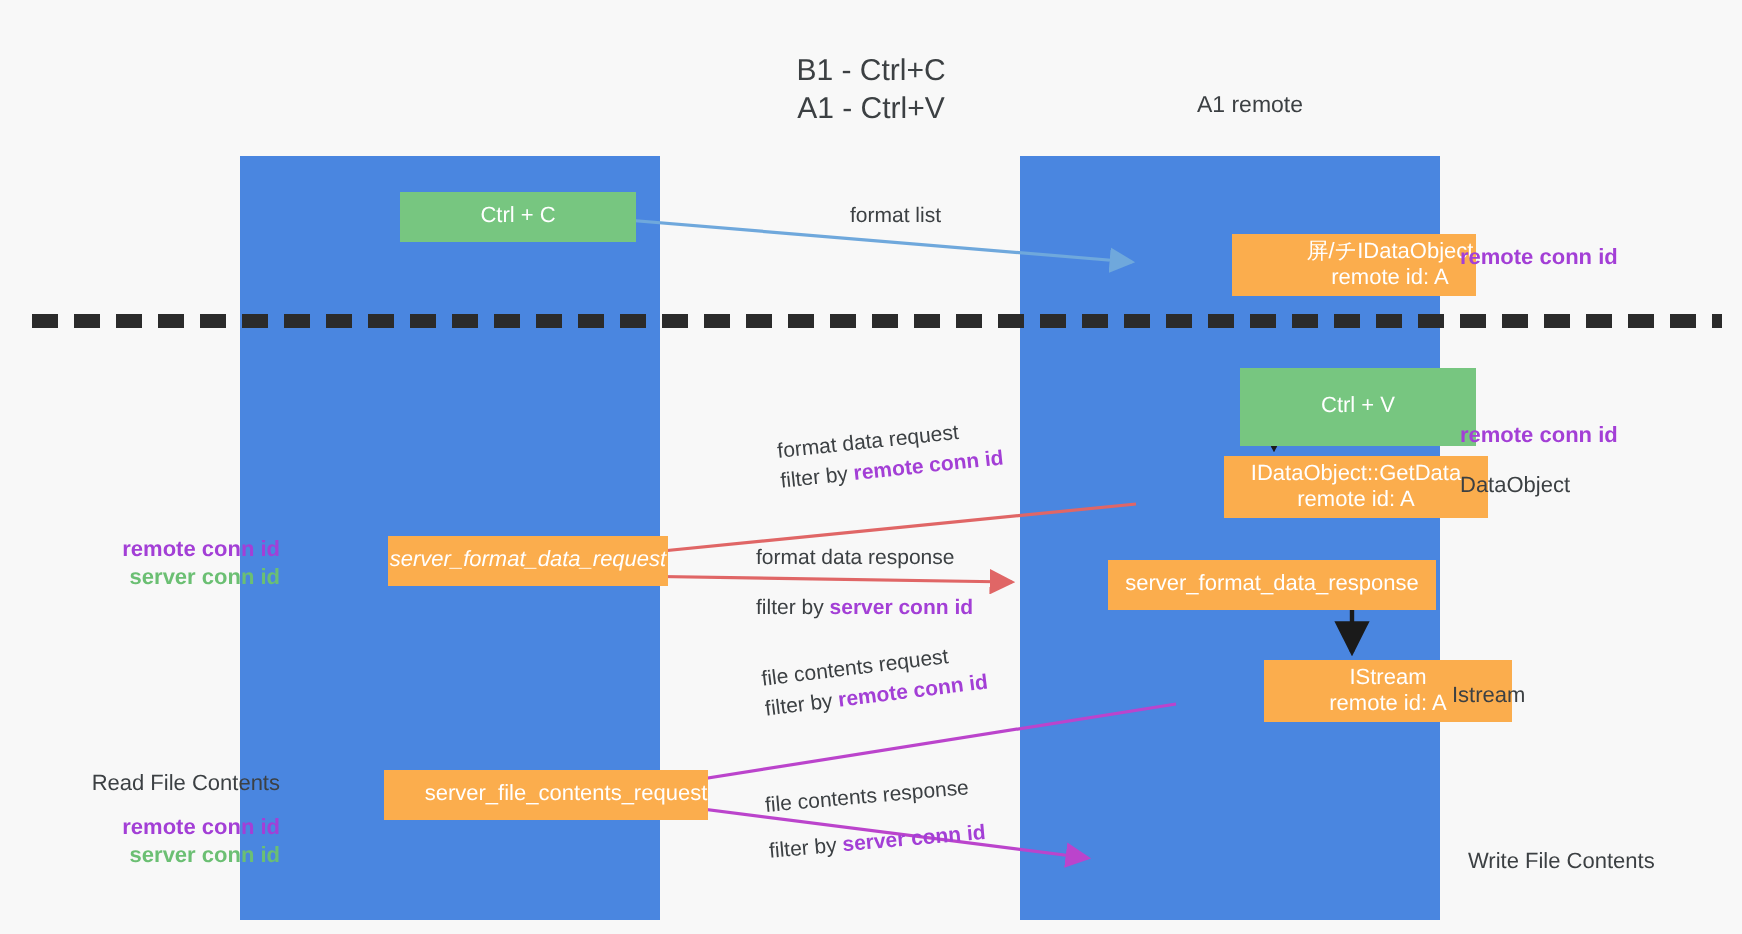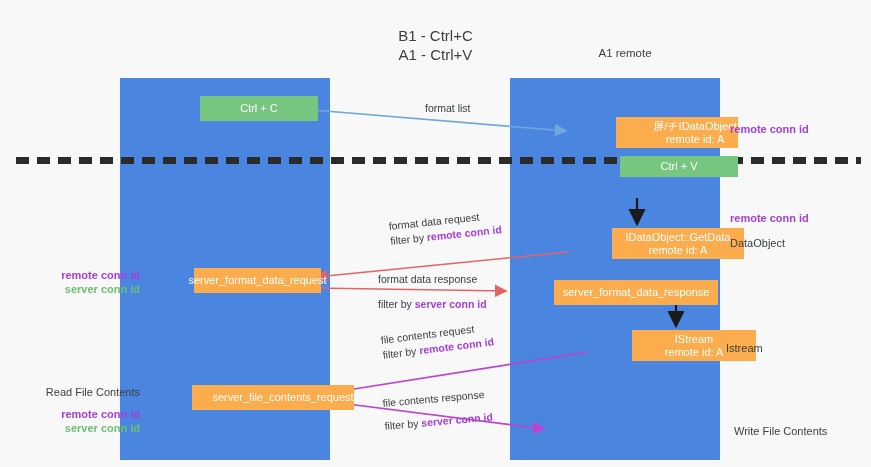--- a/index.html
+++ b/index.html
@@ -44,23 +44,23 @@
     display:flex;align-items:center;justify-content:center;
     text-align:center;color:#ffffff;font-size:11px;line-height:13px;
     white-space:pre-line;
     margin-left:42px;
   }
   .green{background:#77c680;}
   .orange{background:#fbad4d;}
 
   #n-ctrlc{left:158px;top:96px;width:118px;height:25px;}
   #n-idataobject{left:574px;top:117px;width:122px;height:31px;padding-left:36px;}
-  #n-ctrlv{left:578px;top:156px;width:118px;height:21px;}
+  #n-ctrlv{left:578px;top:184px;width:118px;height:39px;}
   #n-getdata{left:570px;top:228px;width:132px;height:31px;}
-  #n-sfdreq{left:152px;top:268px;width:127px;height:25px;}
+  #n-sfdreq{left:152px;top:268px;width:140px;height:25px;font-style:italic;}
   #n-sfdresp{left:512px;top:280px;width:164px;height:25px;}
   #n-istream{left:590px;top:330px;width:124px;height:31px;}
   #n-sfcreq{left:150px;top:385px;width:162px;height:25px;padding-left:20px;}
   #n-sfcresp{left:548px;top:417px;width:158px;height:25px;}
 
   
   .side{font-size:11px;line-height:14px;}
   .purple{color:#a33fd6;font-weight:bold;}
   .greenid{color:#6bbf73;font-weight:bold;}
   .plain{color:#3c4043;font-weight:normal;}

